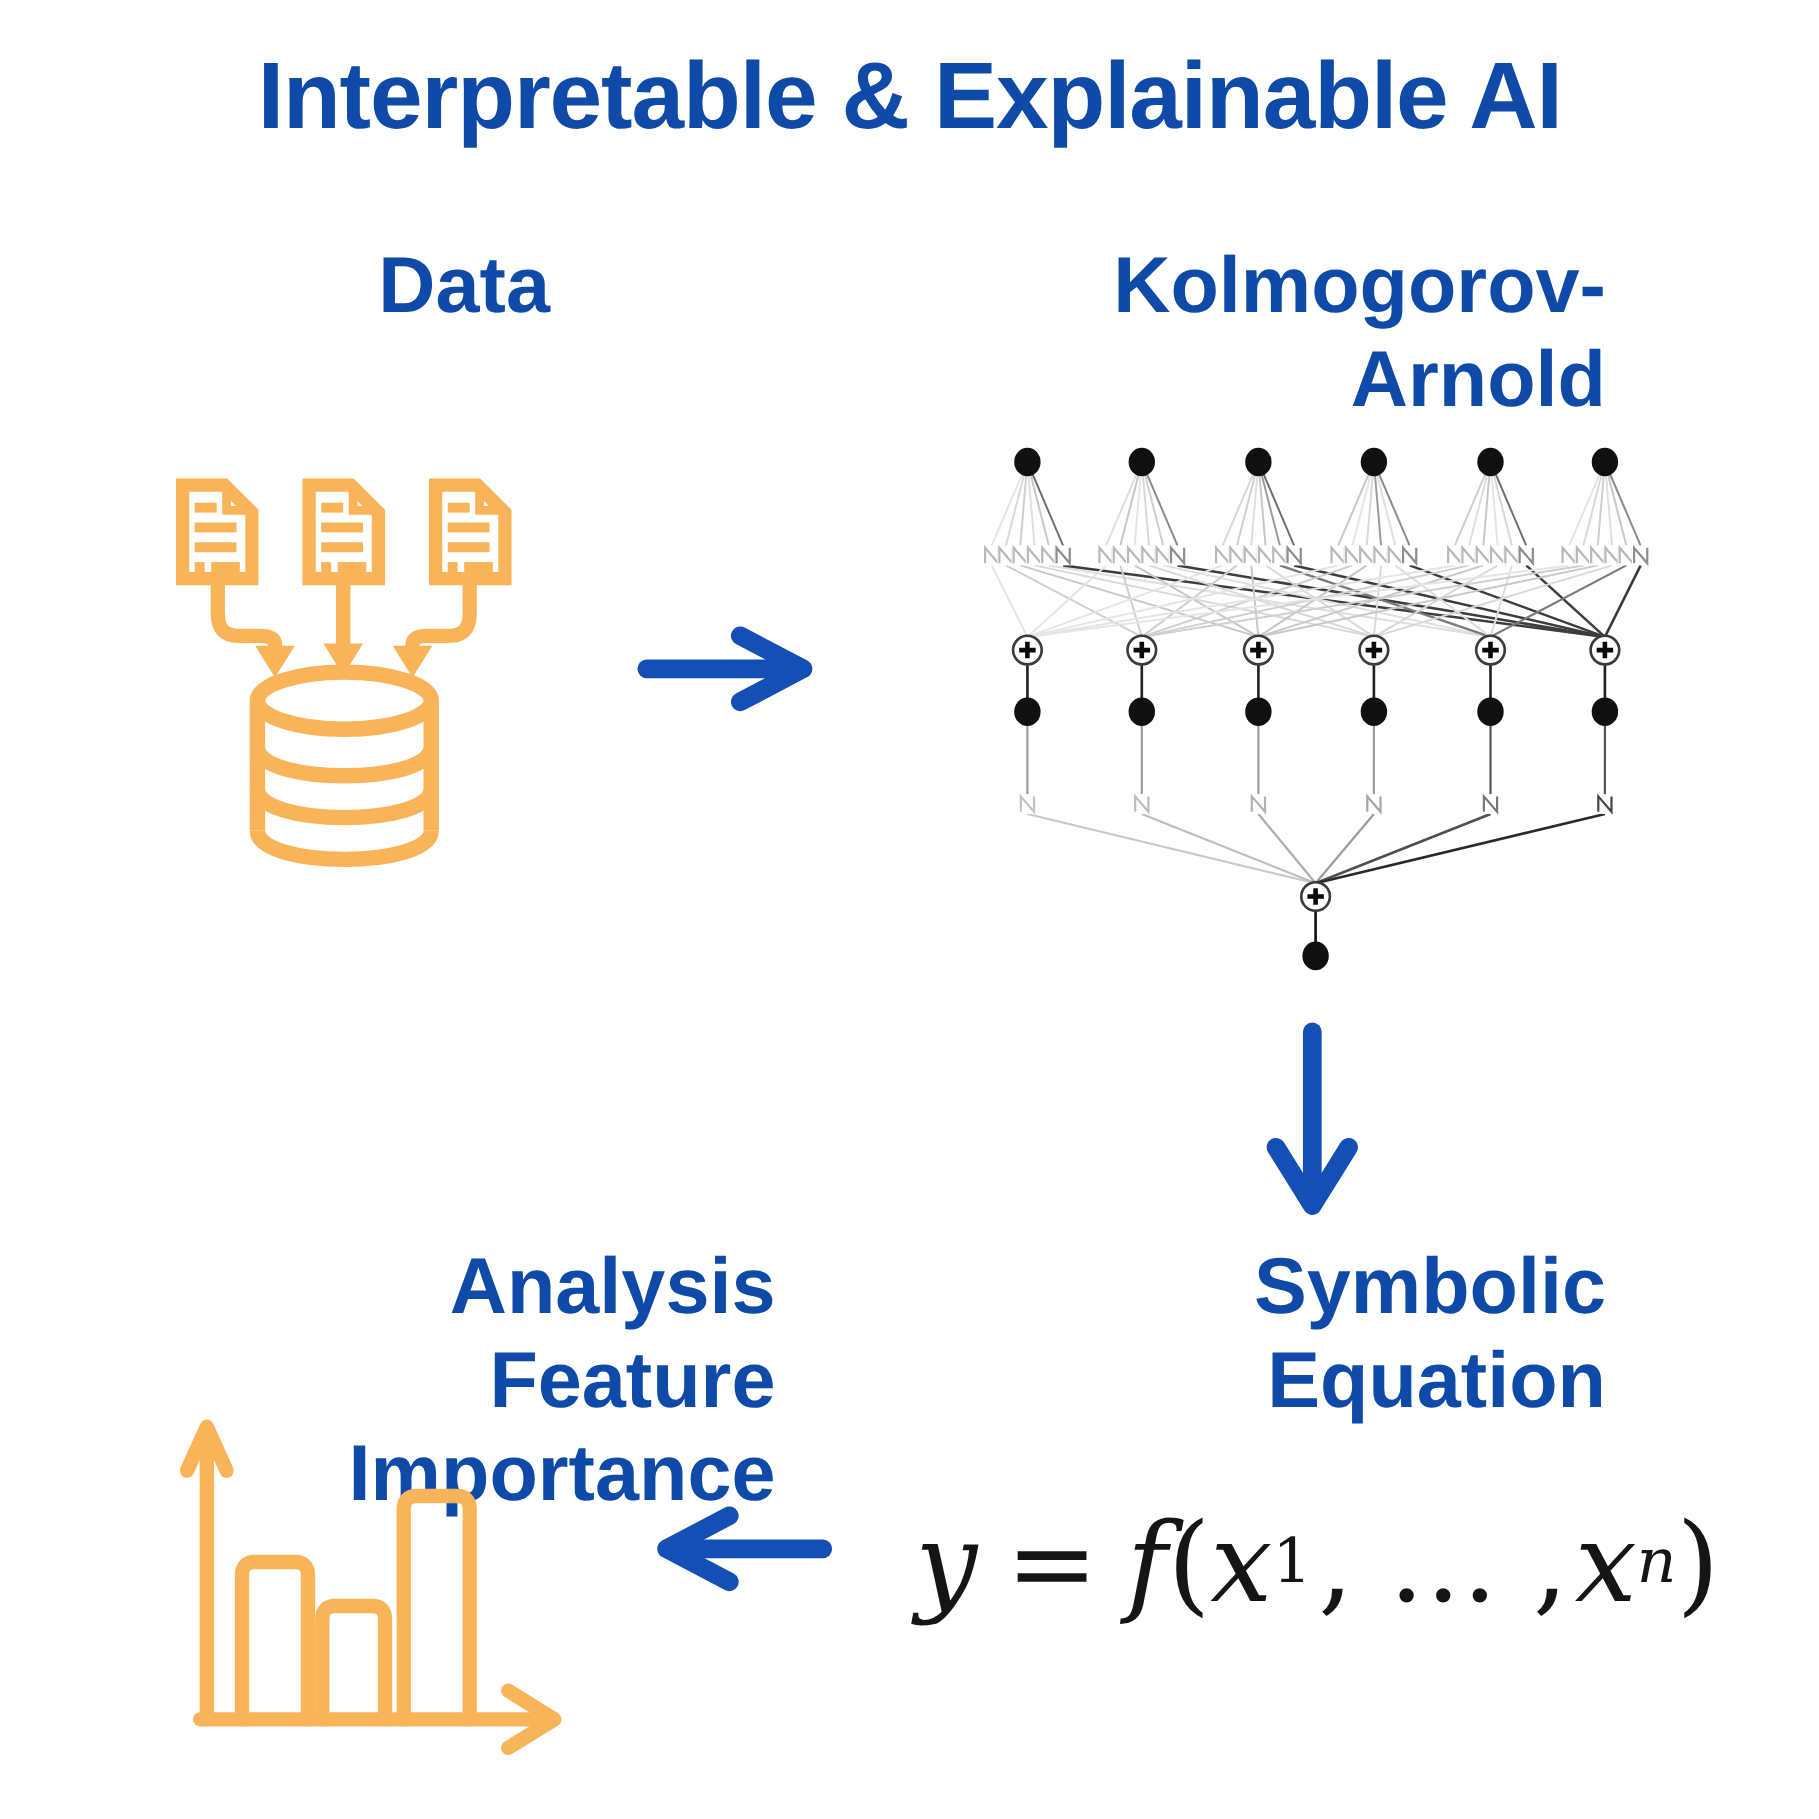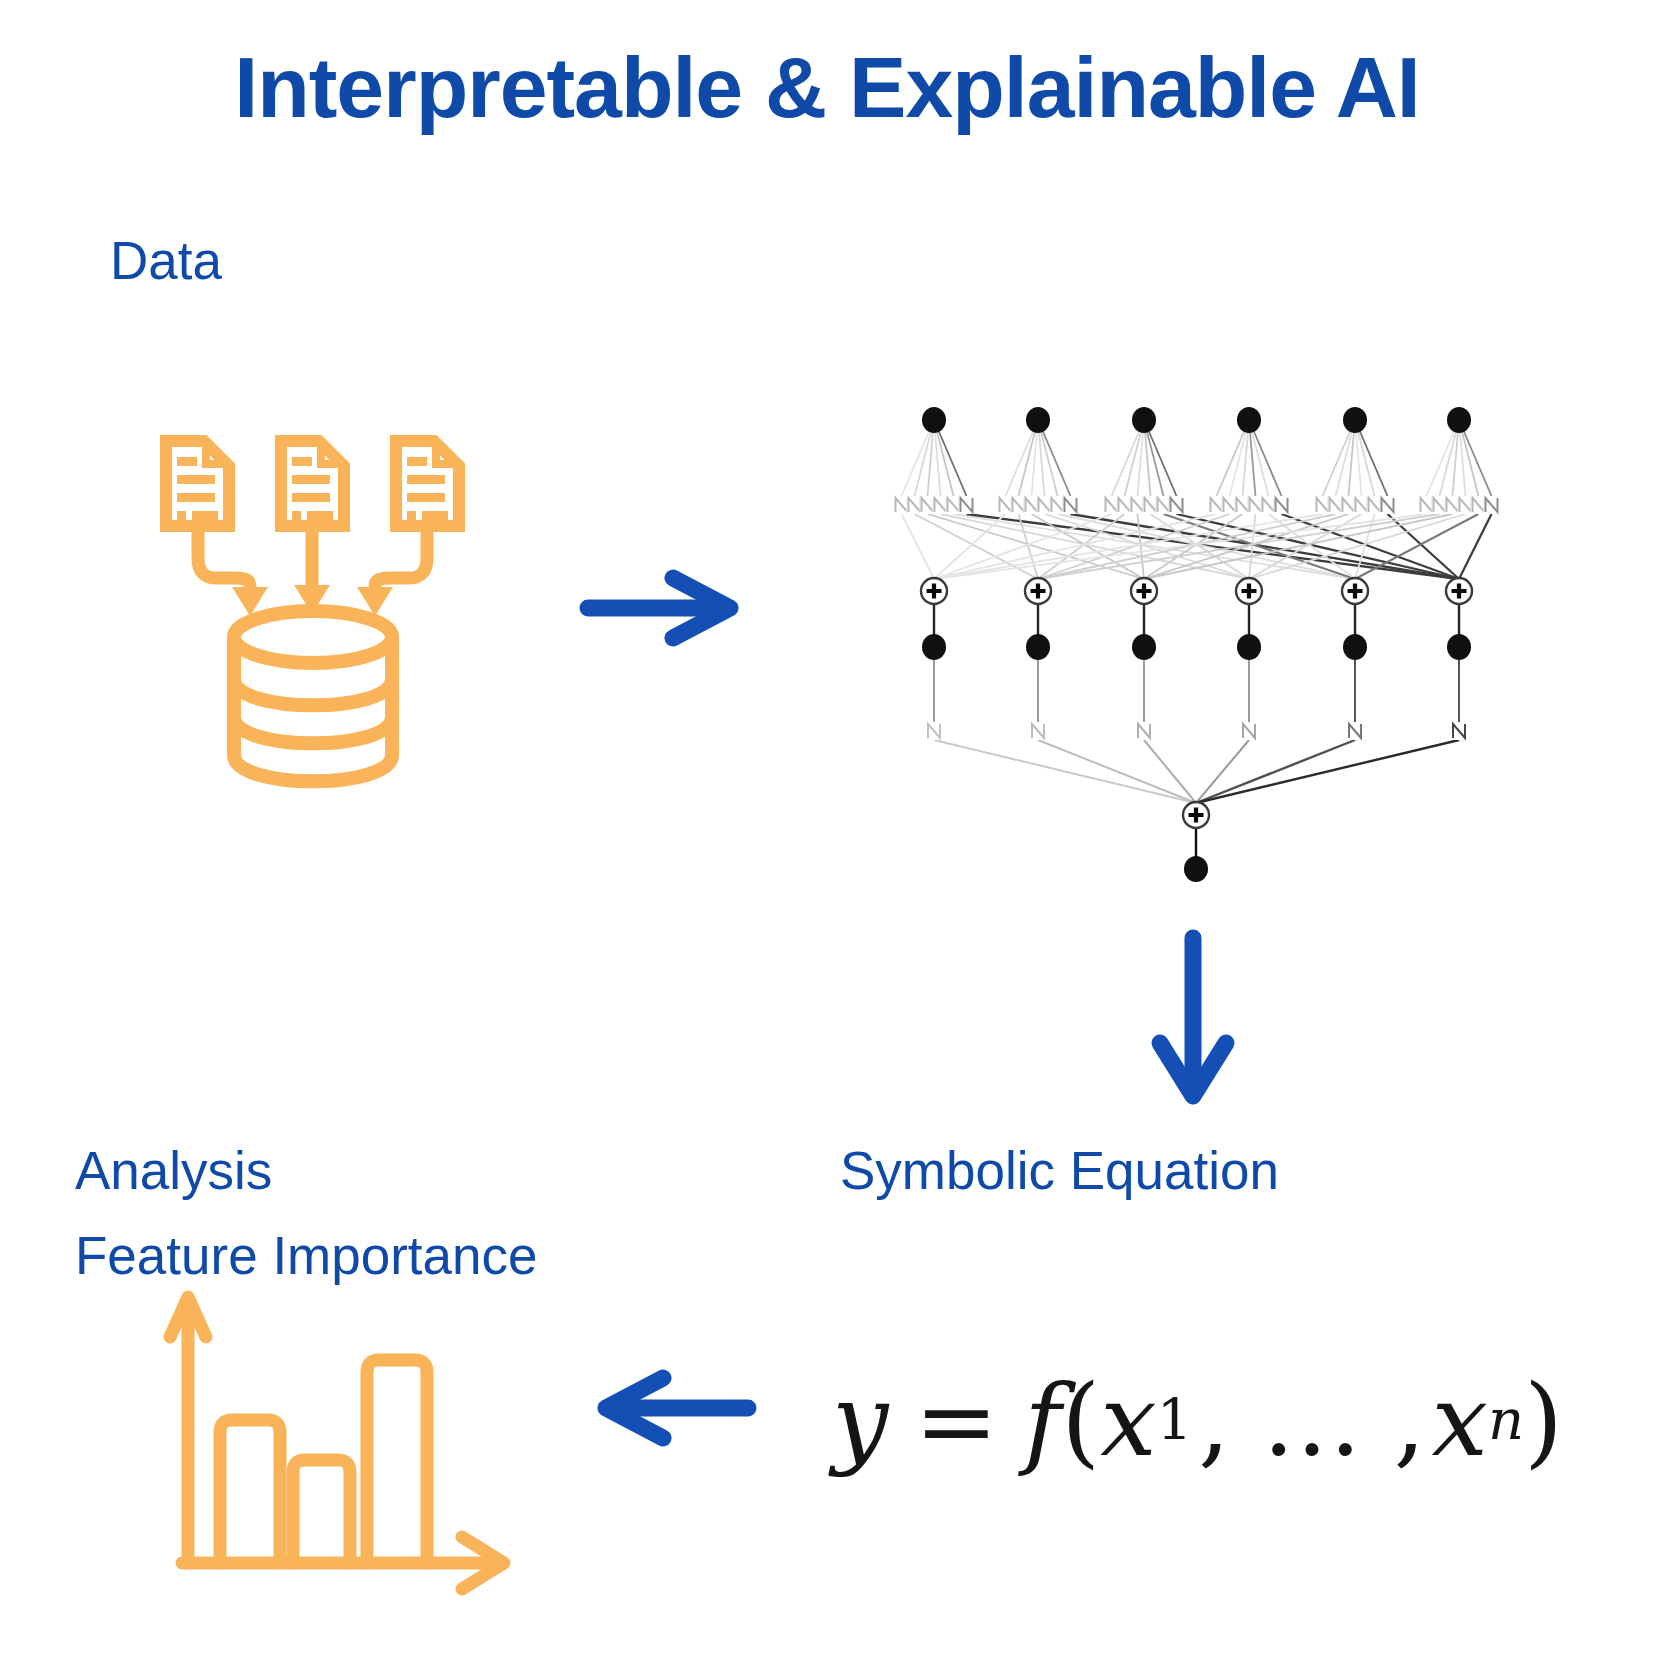--- a/index.html
+++ b/index.html
@@ -10,22 +10,22 @@
   html,body{margin:0;padding:0;background:#ffffff;}
   .canvas{
     position:relative;width:1654px;height:1654px;background:#ffffff;overflow:hidden;
     font-family:"Liberation Sans",sans-serif;
   }
   .title{
     position:absolute;left:0;top:38px;width:100%;margin:0;text-align:center;
     font-size:86px;font-weight:bold;letter-spacing:-1px;color:var(--blue-text);
   }
   .heading{
-    position:absolute;font-weight:normal;color:var(--blue-text);
-    font-size:53px;line-height:85px;text-align:left;
+    position:absolute;font-weight:bold;color:var(--blue-text);
+    font-size:72px;line-height:85px;text-align:right;
   }
   .h-data{left:110px;top:218px;width:390px;}
   .h-kan{left:840px;top:218px;width:620px;}
   .h-sym{left:840px;top:1128px;width:620px;}
   .h-feat{left:75px;top:1128px;width:630px;}
   svg{position:absolute;display:block;}
   .data-icon{left:150px;top:420px;}
   .kan{left:870px;top:395px;}
   .bar-icon{left:160px;top:1285px;}
   .arrow-right{left:578px;top:568px;}
@@ -87,20 +87,21 @@
       <path class="orange-stroke" stroke-width="14" d="M84,335 C84,370 242,370 242,335"></path>
     </g>
   </svg>
 
   <svg class="arrow arrow-right" width="180" height="80" viewBox="0 0 180 80" aria-hidden="true">
     <line x1="10" y1="40" x2="130" y2="40"></line>
     <path d="M95,10 L152,40 L95,70"></path>
   </svg>
 
   <div class="heading h-kan">
+    <div>Kolmogorov-Arnold</div>
   </div>
 
   <svg id="kan-svg" class="kan" width="640" height="500" viewBox="0 0 640 500" aria-hidden="true">
       <line x1="64" y1="25" x2="31.5" y2="101" stroke="#e4e4e4" stroke-width="1.8"></line>
       <line x1="31.5" y1="119" x2="64" y2="184" stroke="#e4e4e4" stroke-width="1.8"></line>
       <line x1="64" y1="25" x2="44.5" y2="101" stroke="#d8d8d8" stroke-width="1.8"></line>
       <line x1="44.5" y1="119" x2="168" y2="184" stroke="#cfcfcf" stroke-width="1.8"></line>
       <line x1="64" y1="25" x2="57.5" y2="101" stroke="#cfcfcf" stroke-width="1.8"></line>
       <line x1="57.5" y1="119" x2="274" y2="184" stroke="#c7c7c7" stroke-width="1.8"></line>
       <line x1="64" y1="25" x2="70.5" y2="101" stroke="#dedede" stroke-width="1.8"></line>

